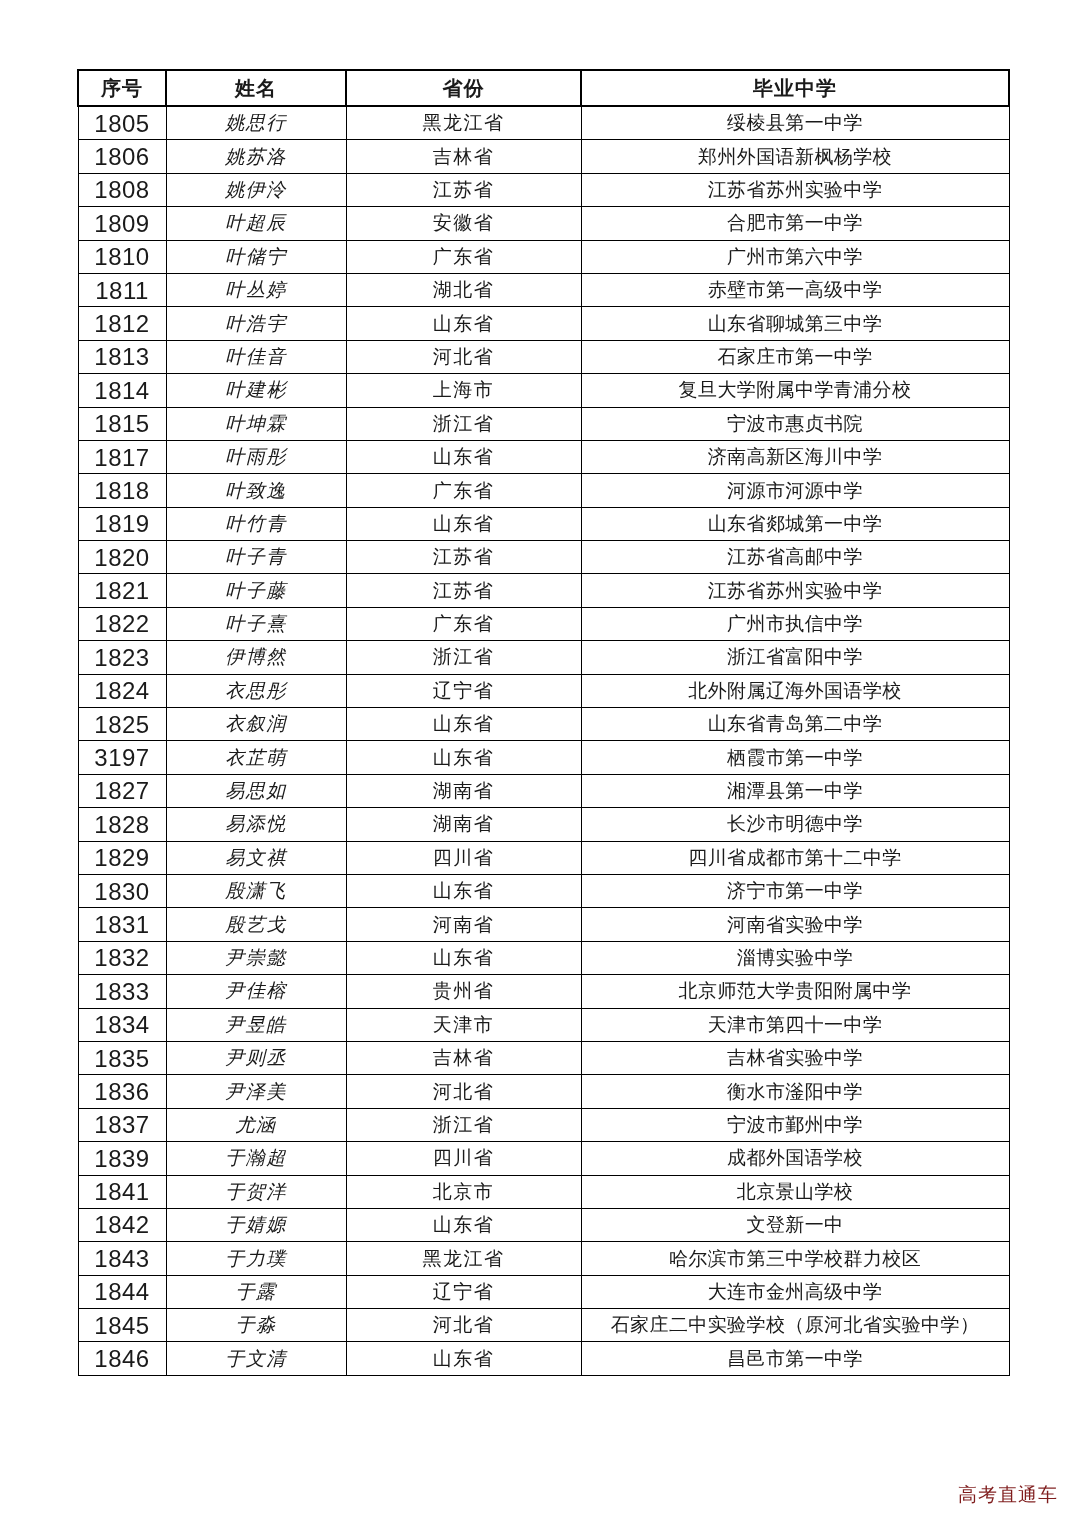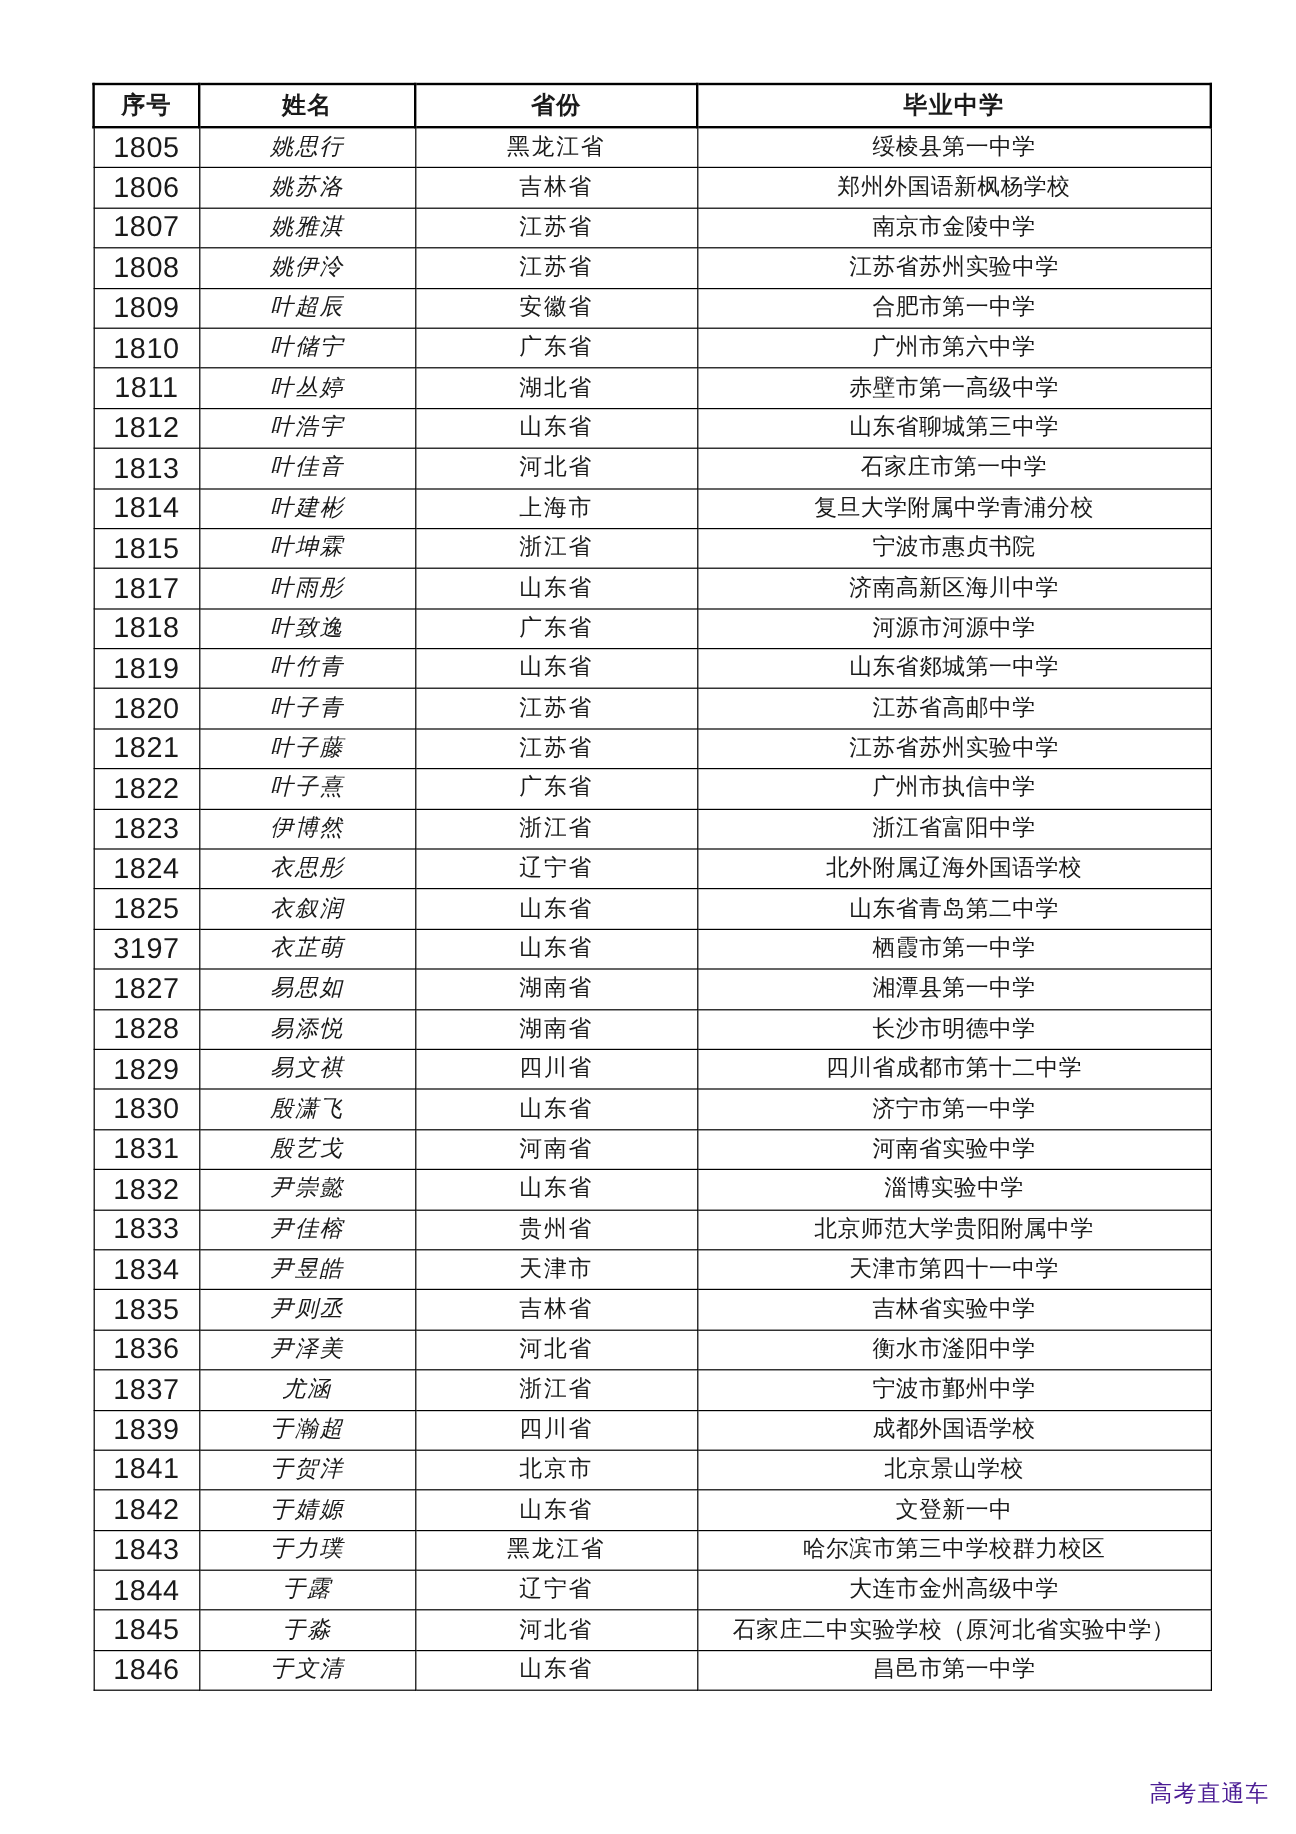--- a/index.html
+++ b/index.html
@@ -74,21 +74,21 @@
     letter-spacing: 1.5px;
   }
   table.roster tbody td.school {
     letter-spacing: 0.4px;
   }
   .watermark {
     position: absolute;
     right: 22px;
     top: 1482px;
     font-size: 19px;
-    color: #4c1d95;
+    color: #7f1d1d;
     letter-spacing: 1px;
     font-family: "Liberation Sans", "DejaVu Sans", sans-serif;
     user-select: none;
   }
 </style>
 </head>
 <body>
 
 <div id="page-root">
 
@@ -115,26 +115,20 @@
             <td class="prov">黑龙江省</td>
             <td class="school">绥棱县第一中学</td>
           </tr>
           <tr>
             <td class="seq">1806</td>
             <td class="name">姚苏洛</td>
             <td class="prov">吉林省</td>
             <td class="school">郑州外国语新枫杨学校</td>
           </tr>
           <tr>
-            <td class="seq">1807</td>
-            <td class="name">姚雅淇</td>
-            <td class="prov">江苏省</td>
-            <td class="school">南京市金陵中学</td>
-          </tr>
-          <tr>
             <td class="seq">1808</td>
             <td class="name">姚伊泠</td>
             <td class="prov">江苏省</td>
             <td class="school">江苏省苏州实验中学</td>
           </tr>
           <tr>
             <td class="seq">1809</td>
             <td class="name">叶超辰</td>
             <td class="prov">安徽省</td>
             <td class="school">合肥市第一中学</td>

